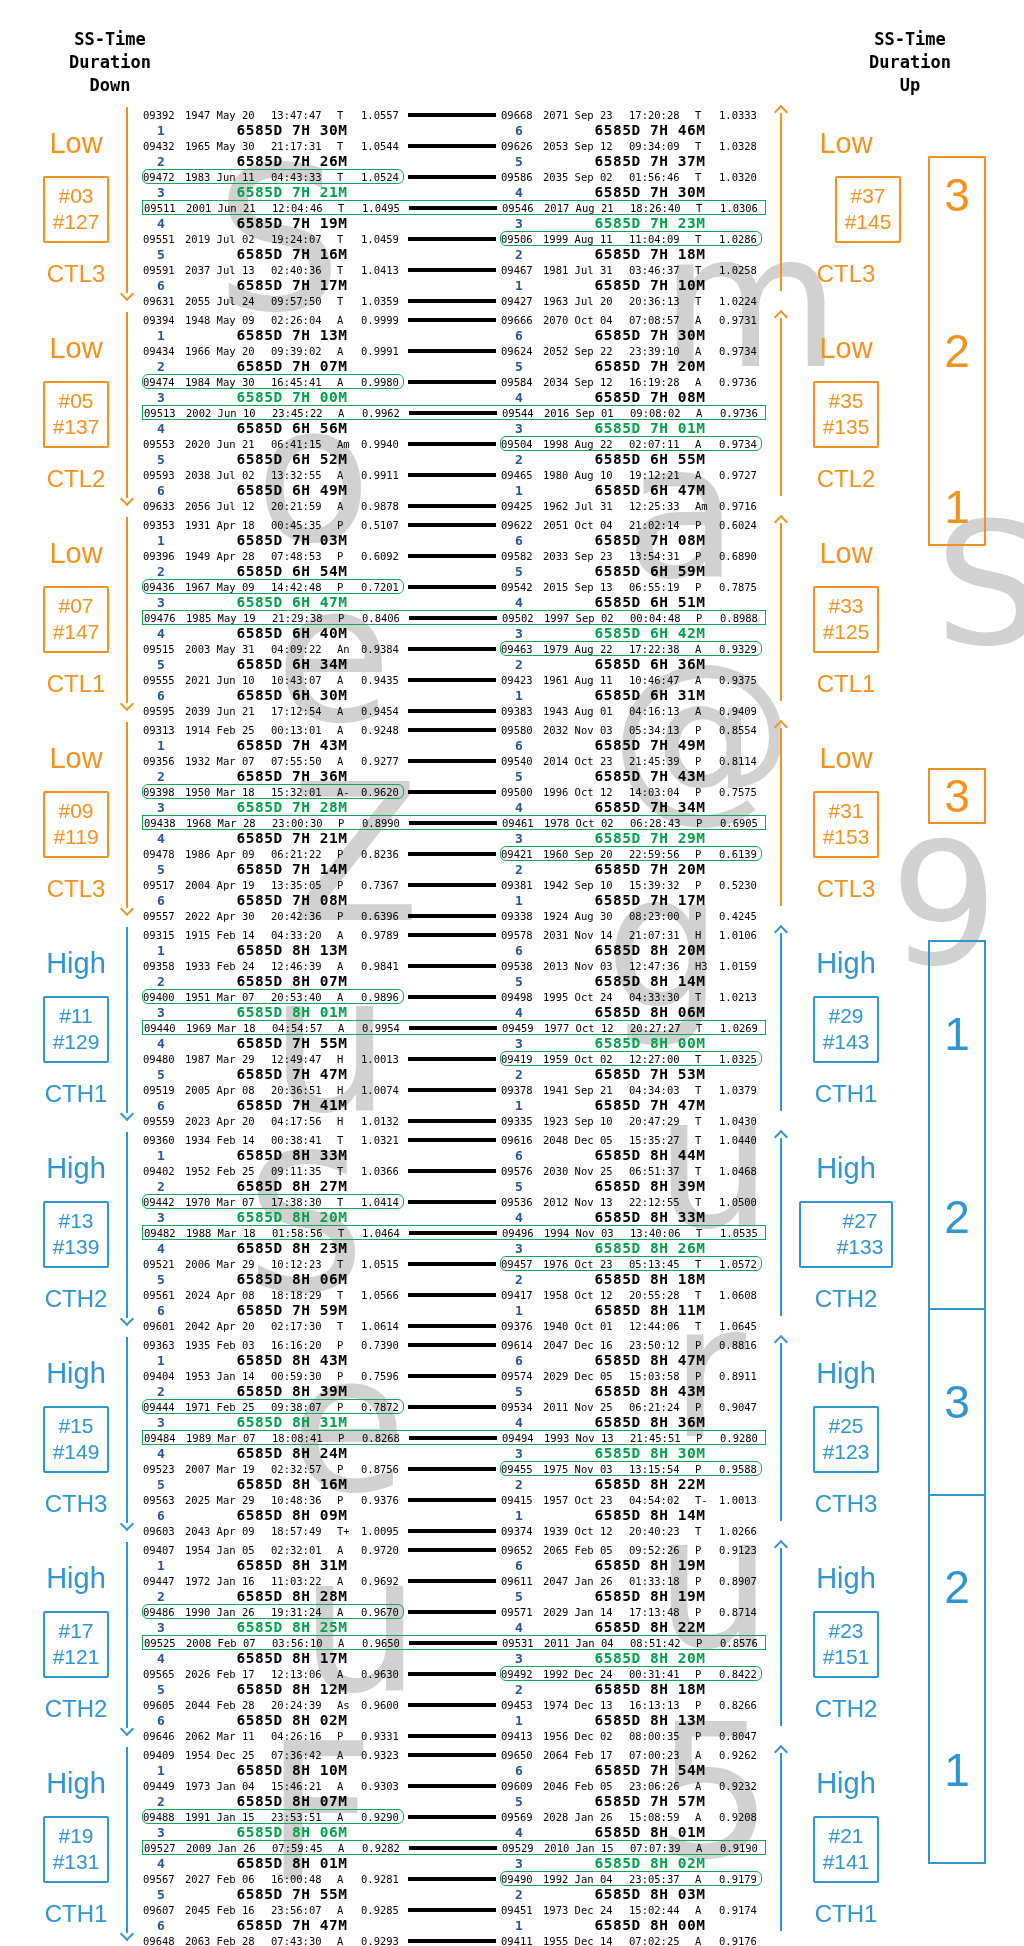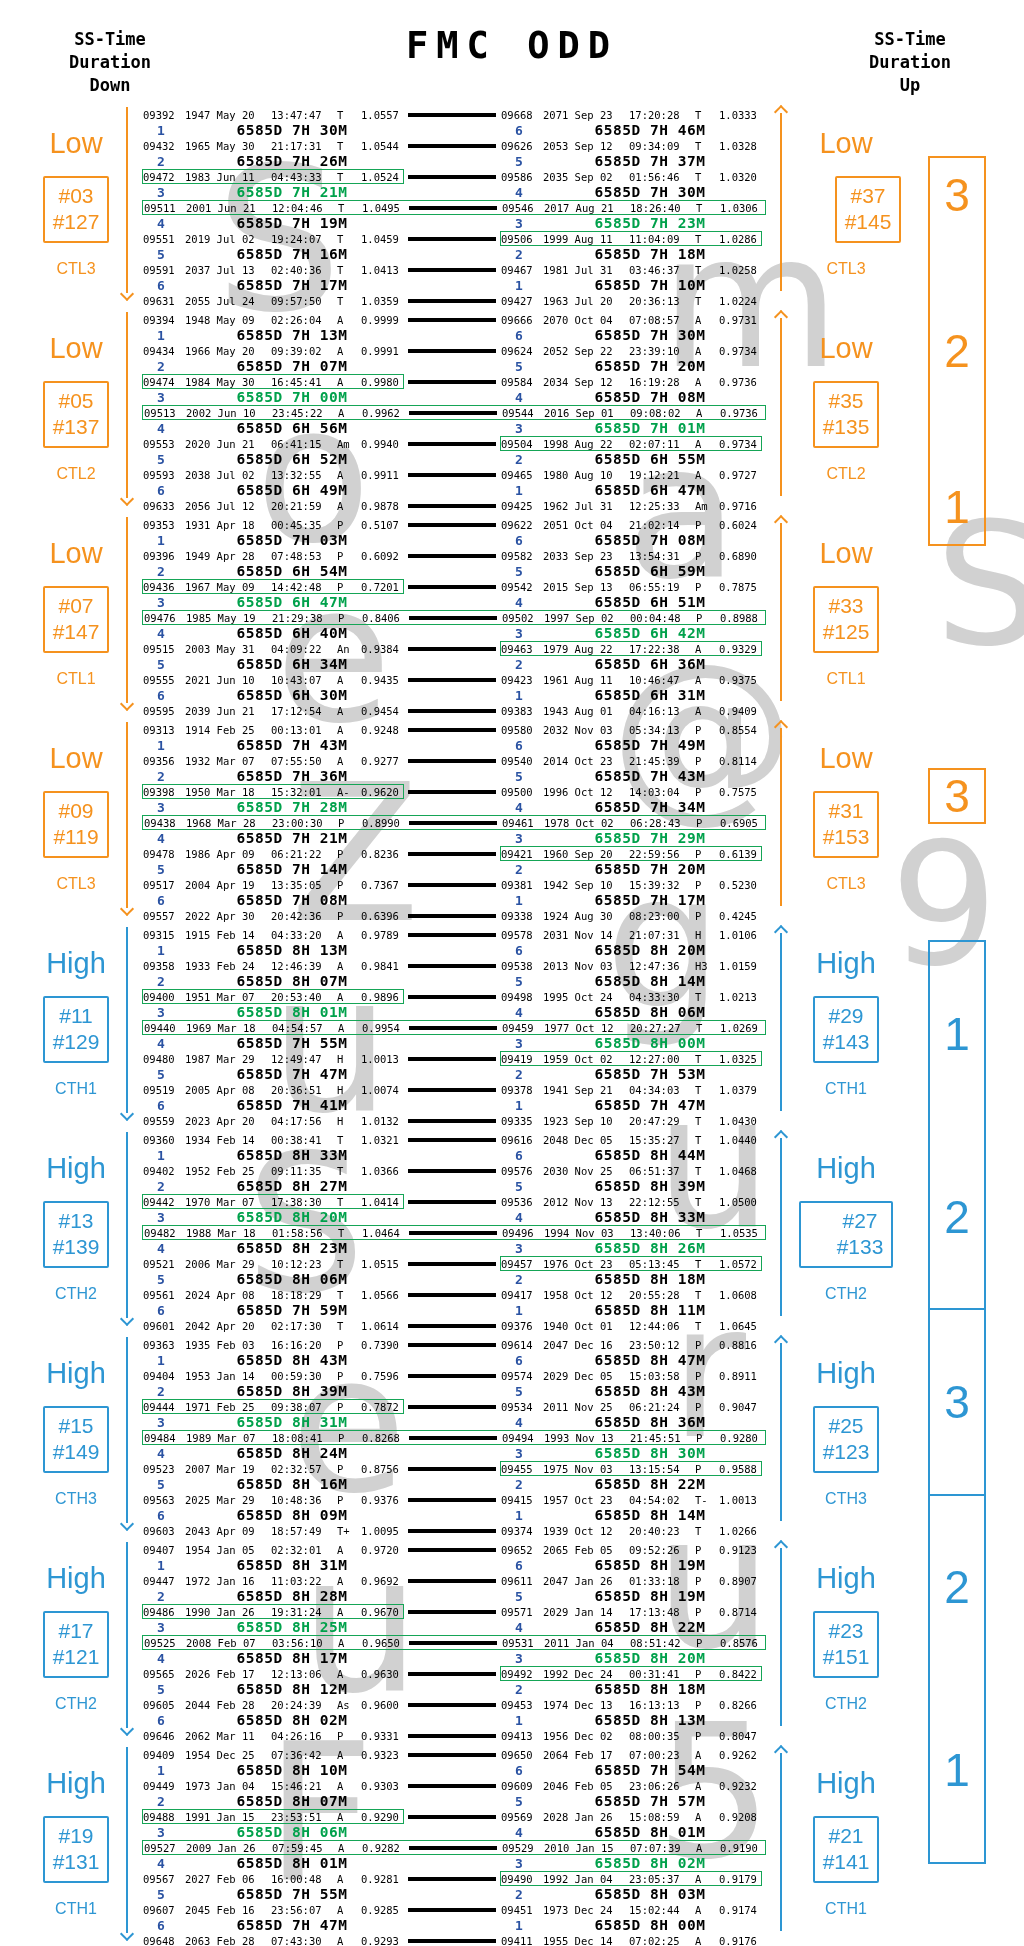--- a/index.html
+++ b/index.html
@@ -19,35 +19,35 @@
   
   .group{height:205px;box-sizing:border-box;padding-top:9px;display:flex;position:relative;}
   .group.low{--ac:#f5921e;}
   .group.high{--ac:#2d96d3;}
   .labelcol{width:76px;margin-left:38px;display:flex;flex-direction:column;align-items:center;
             font-family:"Liberation Sans",sans-serif;color:var(--ac);}
   .labelcol.right{width:104px;margin-left:0;}
   .side-label{font-size:29px;margin-top:22px;}
   .num-box{border:2px solid var(--ac);border-radius:2px;margin-top:16px;padding:5px 8px;
            font-size:21px;line-height:1.25;text-align:center;min-width:44px;}
-  .ctl{font-size:16px;margin-top:17px;}
+  .ctl{font-size:24px;margin-top:17px;}
   .arrowcol{position:relative;width:26px;flex:0 0 auto;}
   .arrowcol::before{content:"";position:absolute;left:50%;margin-left:-1px;width:2px;background:var(--ac);}
   .arrowcol.down::before{top:2px;bottom:8px;}
   .arrowcol.up::before{top:8px;bottom:10px;}
   .arrowcol.down::after{content:"";position:absolute;left:50%;bottom:2px;width:8px;height:8px;
      border-left:2px solid var(--ac);border-bottom:2px solid var(--ac);
      transform:translateX(-50%) rotate(-45deg);}
   .arrowcol.up::after{content:"";position:absolute;left:50%;top:2px;width:8px;height:8px;
      border-left:2px solid var(--ac);border-top:2px solid var(--ac);
      transform:translateX(-50%) rotate(45deg);}
   .datacol{width:624px;margin:0 2px;padding-top:2px;}
   .row{display:flex;align-items:center;height:15px;font-size:10.5px;box-sizing:border-box;}
   .seg{display:flex;align-items:center;height:15px;box-sizing:border-box;border:1.5px solid transparent;}
-  .seg.hlseg{border-color:#15a556;}
+  .seg.hlseg{border-color:#15a556;border-radius:6px;}
   .row.hlrow{border:1.5px solid #15a556;}
   .row.hlrow .seg{border-color:transparent;}
   .c-id{width:38px;}
   .c-date{width:90px;padding-left:4px;box-sizing:border-box;}
   .c-time{width:62px;}
   .c-flag{width:28px;padding-left:4px;box-sizing:border-box;}
   .c-val{width:42px;}
   .connector{flex:0 0 88px;height:4px;background:#000;margin:0 4px;}
   .conn-space{flex:0 0 96px;}
   .durrow{display:flex;align-items:center;height:16px;}
@@ -91,21 +91,20 @@
     <span class="wm" style="left: 655px; top: 1700px; font-size: 185px;">5</span>
     <span class="wm" style="left: 935px; top: 500px; font-size: 170px;">S</span>
     <span class="wm" style="left: 890px; top: 820px; font-size: 170px;">9</span>
   </div>
 
 <div id="content">
   <div id="header">
     <div class="hdr-side" id="hdr-left">SS-Time
 Duration
 Down</div>
-    <div id="hdr-title">FMC ODD</div>
     <div class="hdr-side" id="hdr-right">SS-Time
 Duration
 Up</div>
   </div>
 
   <div id="groups">
       <div class="group low">
         <div class="labelcol">
           <div class="side-label">Low</div>
           <div class="num-box" style="white-space: pre-line;">#03

